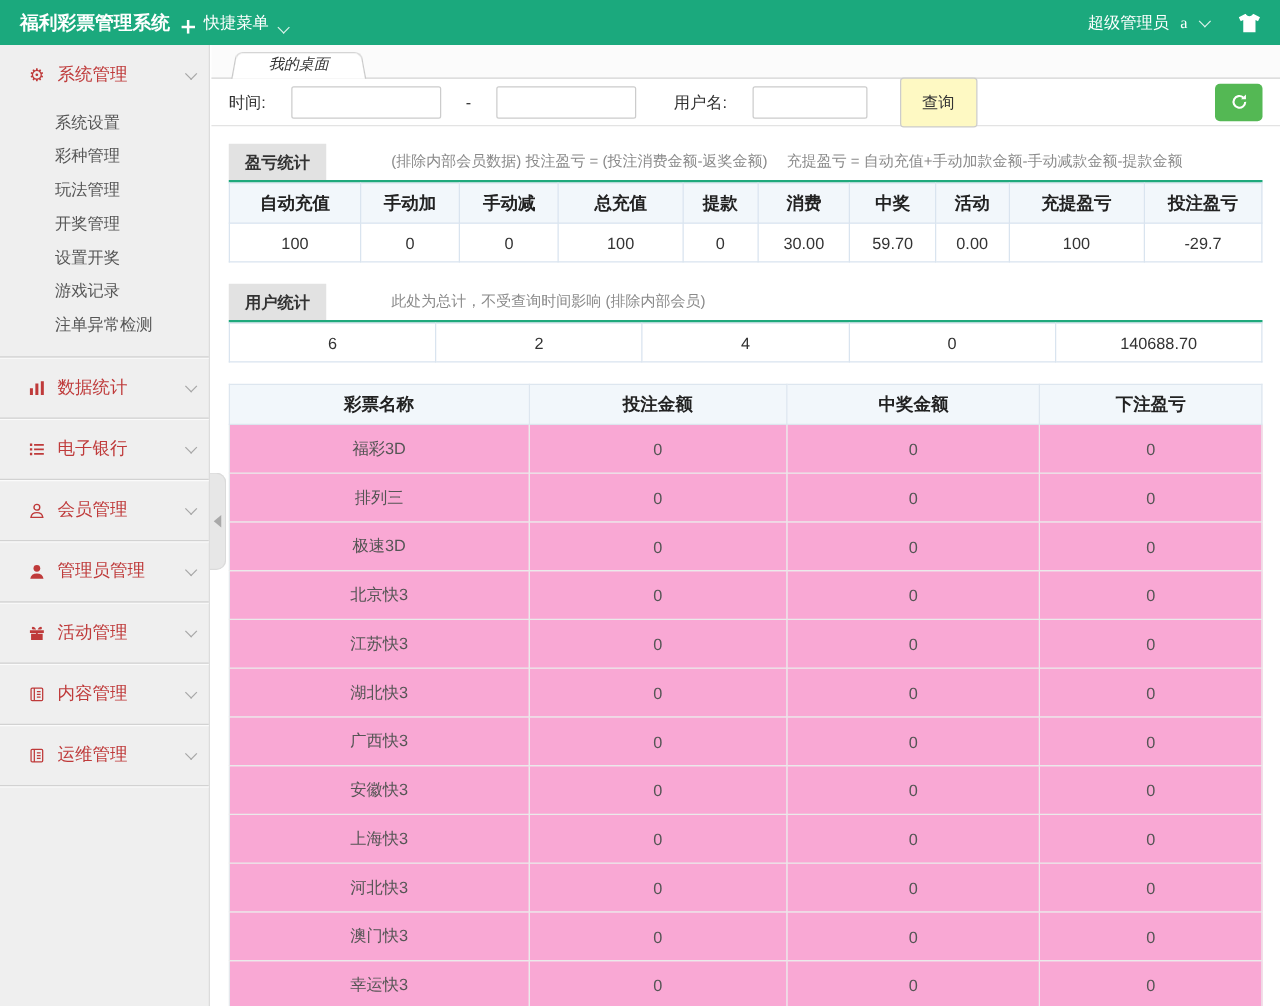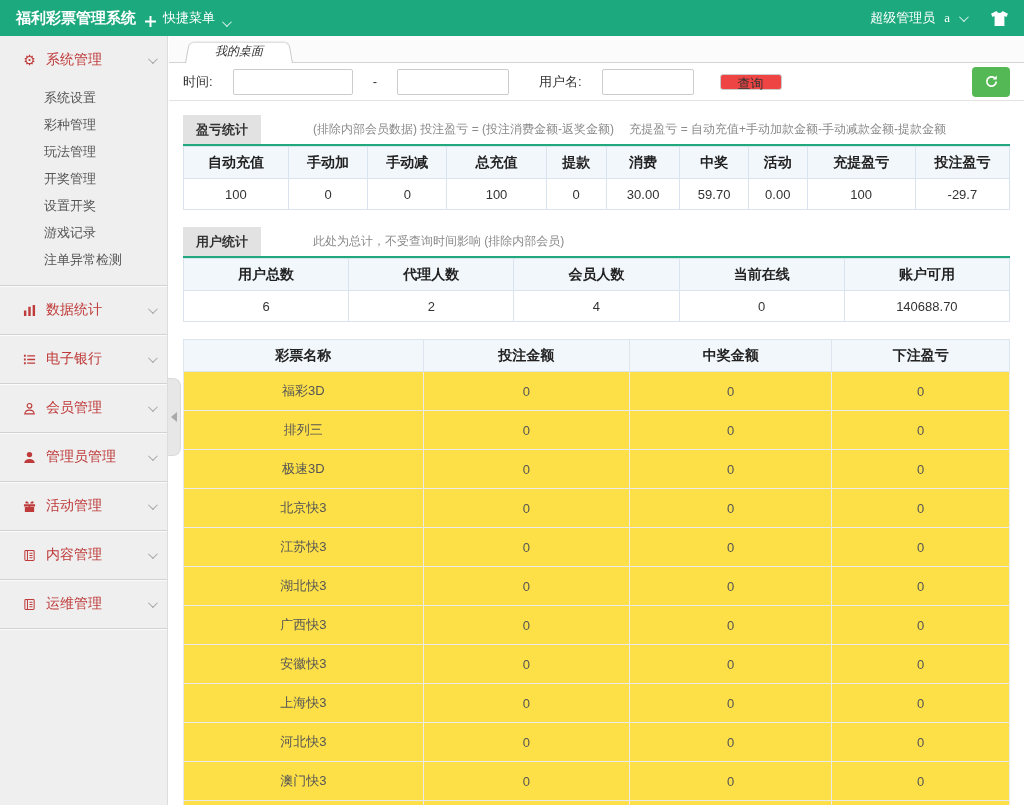--- a/index.html
+++ b/index.html
@@ -32,39 +32,39 @@
   .main { position:absolute; top:36px; left:169px; right:0; bottom:0; background:#fff; overflow:hidden; }
 
   .tabstrip { height:27px; background:#fbfbfb; border-bottom:1px solid #d3d3d3; padding-left:16px;font-style:italic; }
   .desk-tab { position:relative; display:inline-block; top:4px; height:23px; line-height:23px; padding:0 30px; font-size:12px; color:#333; cursor:pointer; }
   .desk-tab::before { content:""; position:absolute; inset:0; background:#fff; border:1px solid #c9c9c9; border-bottom:none; border-radius:6px 6px 0 0; transform:perspective(18px) rotateX(3.5deg); transform-origin:bottom; }
   .desk-tab b { position:relative; font-weight:normal; }
 
   .filterbar { height:38px; display:flex; align-items:center; padding:0 14px; gap:20px; font-size:13px; color:#333; border-bottom:1px solid #e3e3e3; }
   .filterbar input { height:26px; border:1px solid #ccc; border-radius:2px; padding:0 6px; font-size:13px; outline:none; }
   .inp-time { width:120px; } .inp-time2 { width:112px; } .inp-user { width:92px; }
-  .btn-query { height:16px; padding:0 17px; background:#ef4444; border:1px solid #ccc; border-radius:3px; font-size:13px; color:#333; cursor:pointer; margin-left:6px; }
+  .btn-query { height:40px; padding:0 17px; background:#fef9c3; border:1px solid #ccc; border-radius:3px; font-size:13px; color:#333; cursor:pointer; margin-left:6px; }
   .btn-refresh { margin-left:auto; width:38px; height:30px; background:#54b854; border:none; border-radius:4px; display:flex; align-items:center; justify-content:center; cursor:pointer; }
 
   .sections { padding:14px 14px 0 14px; }
   .sec-head { border-bottom:2px solid #1fa97c; display:flex; align-items:flex-end;gap:40px; }
   .sec-label { display:inline-block; padding:6px 13px 5px; background:#e2e2e2; font-size:13px; font-weight:bold; color:#333; white-space:nowrap; }
   .sec-note { margin:0 0 6px 12px; font-size:12px; color:#8a8a8a; white-space:nowrap; }
 
   table.stats { width:100%; border-collapse:collapse; table-layout:fixed; text-align:center; margin-bottom:17px; }
   table.stats th { background:#f2f7fb; border:1px solid #d9e4ef; height:32px; font-size:14px; color:#222; font-weight:bold; }
   table.stats td { border:1px solid #d9e4ef; height:31px; font-size:13px; color:#333; }
 
   .ltab-row { border-bottom:2px solid #1fa97c; margin-top:2px; }
   .ltabs { display:inline-flex; background:#e2e2e2; }
   .ltab { padding:7px 15px 6px; font-size:13px; font-weight:bold; color:#333; cursor:pointer; white-space:nowrap; }
 
   table.lot { width:100%; border-collapse:collapse; table-layout:fixed; text-align:center; }
   table.lot th { background:#f2f7fb; border:1px solid #dde6ef; height:32px; font-size:14px; color:#222; font-weight:bold; }
-  table.lot td { border:1px solid #eaeaea; border-left:1px solid #e4e8ec; height:39px; font-size:13px; color:#555; background:#fde047; }
+  table.lot td { border:1px solid #eaeaea; border-left:1px solid #e4e8ec; height:39px; font-size:13px; color:#555; background:#f9a8d4; }
 
   svg { display:block; }
 </style>
 </head>
 <body>
 
 <div class="topbar">
   <div class="brand">福利彩票管理系统</div>
   <div class="quickmenu">
     <span>
@@ -260,27 +260,20 @@
       </tr>
     </tbody>
       </table>
 
     <div class="sec-head">
       <span class="sec-label">用户统计</span>
       <span class="sec-note">此处为总计，不受查询时间影响 (排除内部会员)</span>
     </div>
     <table class="stats">
       <tbody>
-          <tr>
-        <th style="width:20%">用户总数</th>
-        <th style="width:20%">代理人数</th>
-        <th style="width:20%">会员人数</th>
-        <th style="width:20%">当前在线</th>
-        <th>账户可用</th>
-      </tr>
       <tr>
         <td>6</td>
         <td>2</td>
         <td>4</td>
         <td>0</td>
         <td>140688.70</td>
       </tr>
     </tbody>
       </table>
 

